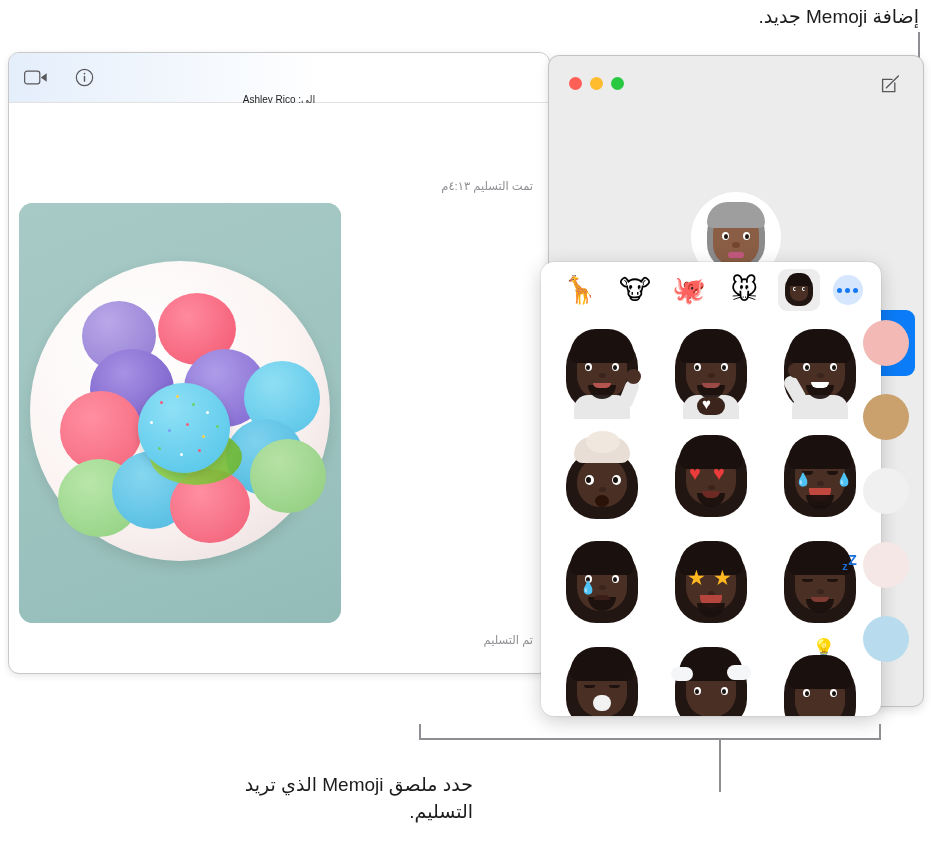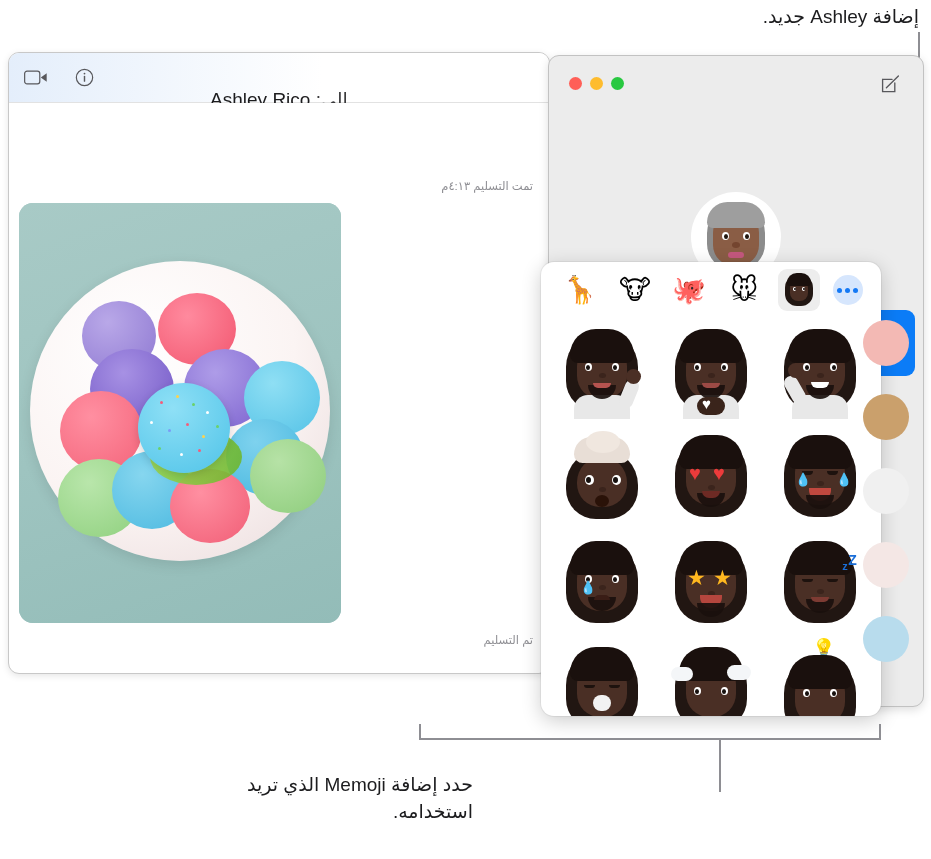--- a/index.html
+++ b/index.html
@@ -41,21 +41,21 @@
     position: relative;
     height: 50px;
     background: linear-gradient(to left, #ffffff 0%, #ffffff 42%, #e4eefb 100%);
     border-bottom: 1px solid #e2e2e2;
     display: flex; align-items: center;
   }
   #conv-toolbar .tb-left { position: absolute; left: 14px; display: flex; gap: 22px; align-items: center; }
   .icon-btn { width: 26px; height: 26px; display: flex; align-items: center; justify-content: center; cursor: pointer; }
   .to-field {
     position: absolute; left: 0; right: 0; text-align: center;
-    font-size: 19px; color: #1c1c1e; direction: rtl; margin-top: 44px;
+    font-size: 10px; color: #1c1c1e; direction: rtl; margin-top: 44px;
   }
   .to-field .to-label { color: #3a3a3c; }
   .to-field .to-name { color: #1c1c1e; }
 
   
   #blue-line {
     position: absolute; left: 14px; top: 50px;
     width: 258px; height: 4px; border-radius: 2px; background: #1d7ef4;
   }
 
@@ -199,21 +199,21 @@
   .mj-body { position:absolute; left:14px; top:70px; width:56px; height:24px; border-radius:14px 14px 0 0; background:#e8e8e8; }
   .mj-arm { position:absolute; width:14px; height:30px; border-radius:7px; background:#e8e8e8; }
   .mj-hand { position:absolute; width:15px; height:15px; border-radius:50%; background:#4a2f25; }
   .ov { position:absolute; font-size:17px; line-height:1; }
 </style>
 </head>
 <body>
 
 <div id="stage">
 
-  <div class="callout-text" id="callout-top">إضافة Ashley جديد.</div>
+  <div class="callout-text" id="callout-top">إضافة Memoji جديد.</div>
   <div class="leader" style="right:11px; top:32px; width:1.6px; height:266px;"></div>
   <div class="leader" style="right:11px; top:297px; width:62px; height:1.6px;"></div>
 
   <div id="conv-window">
 
     <div id="conv-toolbar">
       <div class="tb-left">
         <div class="icon-btn">
           <svg width="19" height="19" viewBox="0 0 20 20" fill="none">
             <circle cx="10" cy="10" r="8.6" stroke="#58585c" stroke-width="1.25"></circle>
@@ -545,15 +545,15 @@
             </div>
         </div>
       </div>
     </div>
   </div>
 
   <div class="leader" style="left:419px; top:738px; width:462px; height:1.6px;"></div>
   <div class="leader" style="left:419px; top:724px; width:1.6px; height:15px;"></div>
   <div class="leader" style="left:879px; top:724px; width:1.6px; height:15px;"></div>
   <div class="leader" style="left:719px; top:738px; width:1.6px; height:54px;"></div>
-  <div class="callout-text" id="callout-bottom">حدد إضافة Memoji الذي تريد استخدامه.</div>
+  <div class="callout-text" id="callout-bottom">حدد ملصق Memoji الذي تريد التسليم.</div>
 
 </div>
 
 </body></html>

